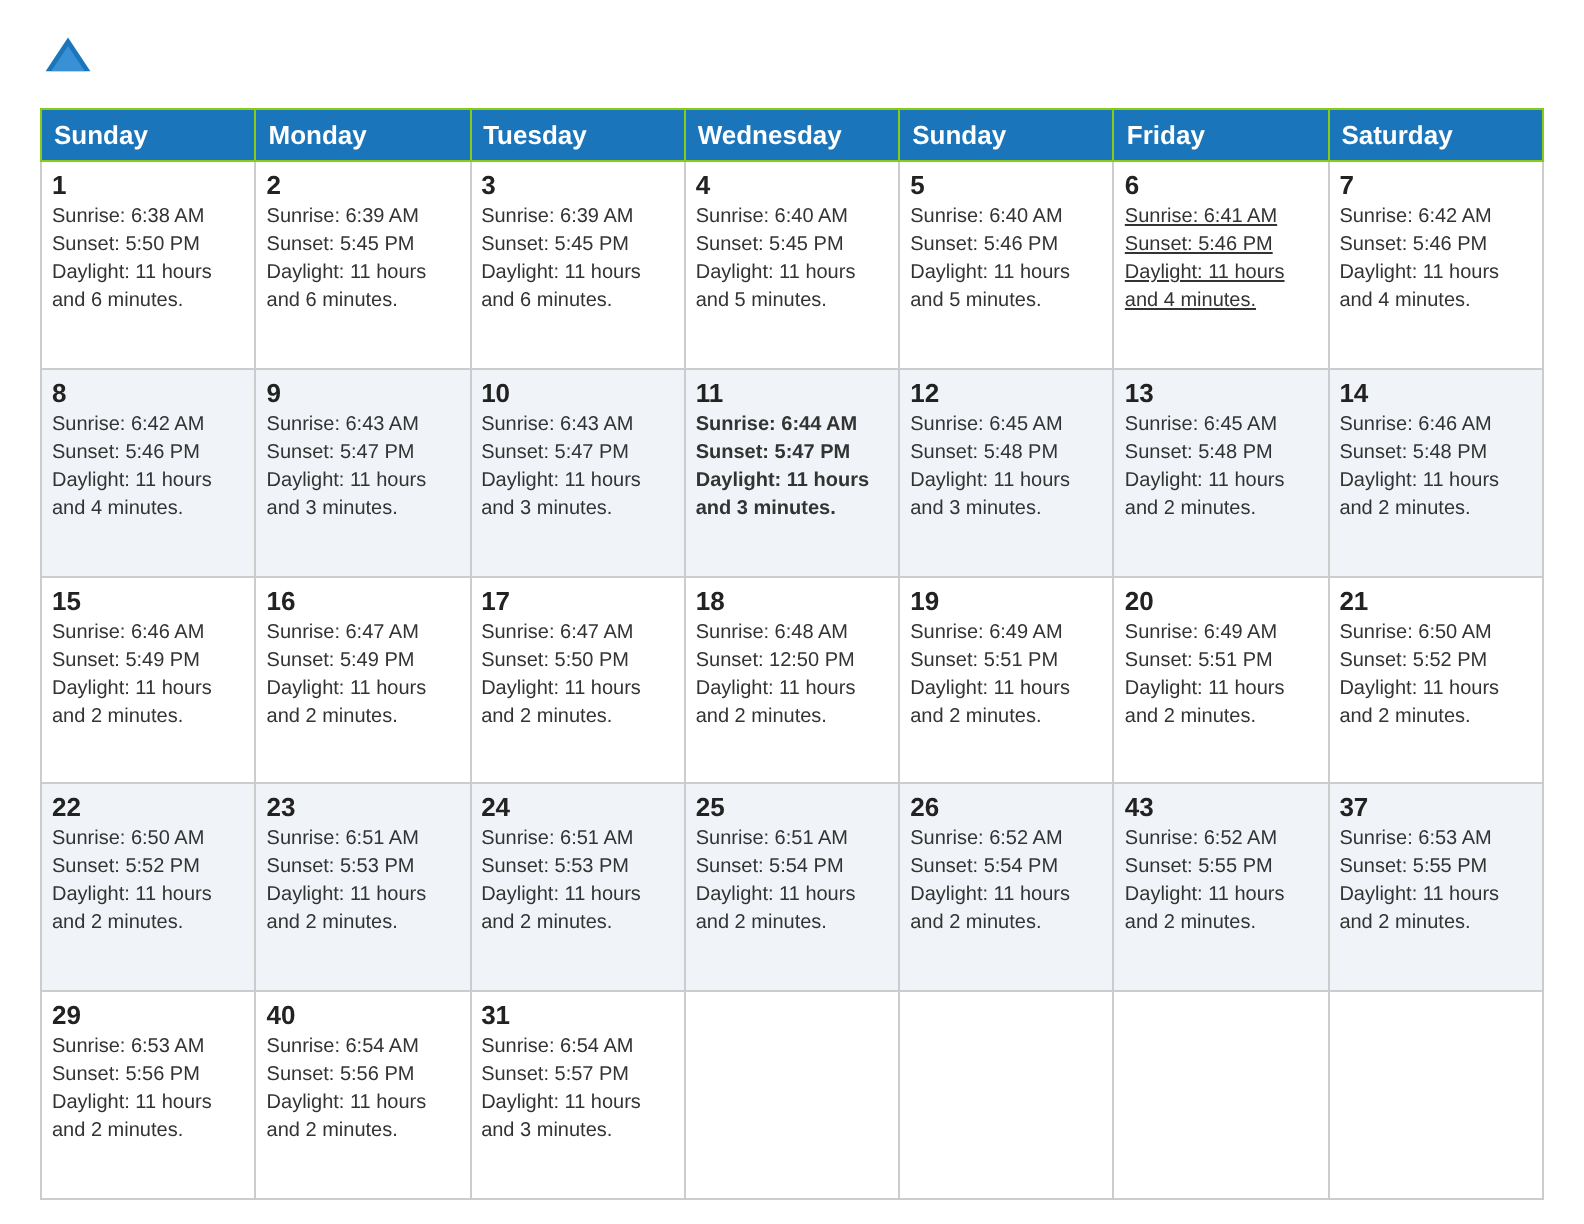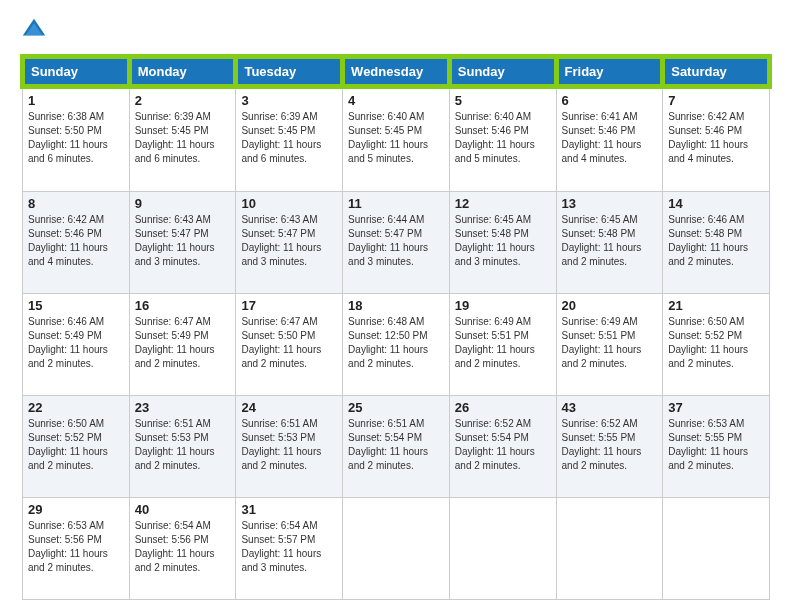--- a/index.html
+++ b/index.html
@@ -59,21 +59,21 @@
       width: 100%;
       font-size: 10.5px;
     }
     .calendar th {
       background: #1a75bb;
       color: #fff;
       text-align: left;
       padding: 5px 6px;
       font-size: 13px;
       font-weight: bold;
-      border: 5px solid #84cc16;
+      border: 1px solid #84cc16;
     }
     .calendar td {
       vertical-align: top;
       border: 1px solid #ccc;
       padding: 4px 5px;
       width: calc(100% / 7);
       height: 82px;
     }
     .calendar tr:nth-child(even) td {
       background: #f0f4f8;
@@ -165,21 +165,21 @@
           </td>
           <td>
             <span class="day-num">5</span>
             <div class="day-detail" style="white-space: pre-line;">Sunrise: 6:40 AM
 Sunset: 5:46 PM
 Daylight: 11 hours
 and 5 minutes.</div>
           </td>
           <td>
             <span class="day-num">6</span>
-            <div class="day-detail" style="white-space: pre-line;">Sunrise: 6:41 AM
+            <div class="day-detail" style="white-space: pre-line; text-decoration: underline;">Sunrise: 6:41 AM
 Sunset: 5:46 PM
 Daylight: 11 hours
 and 4 minutes.</div>
           </td>
           <td>
             <span class="day-num">7</span>
             <div class="day-detail" style="white-space: pre-line;">Sunrise: 6:42 AM
 Sunset: 5:46 PM
 Daylight: 11 hours
 and 4 minutes.</div>
@@ -202,21 +202,21 @@
           </td>
           <td>
             <span class="day-num">10</span>
             <div class="day-detail" style="white-space: pre-line;">Sunrise: 6:43 AM
 Sunset: 5:47 PM
 Daylight: 11 hours
 and 3 minutes.</div>
           </td>
           <td>
             <span class="day-num">11</span>
-            <div class="day-detail" style="white-space: pre-line;">Sunrise: 6:44 AM
+            <div class="day-detail" style="white-space: pre-line; font-weight: bold;">Sunrise: 6:44 AM
 Sunset: 5:47 PM
 Daylight: 11 hours
 and 3 minutes.</div>
           </td>
           <td>
             <span class="day-num">12</span>
             <div class="day-detail" style="white-space: pre-line;">Sunrise: 6:45 AM
 Sunset: 5:48 PM
 Daylight: 11 hours
 and 3 minutes.</div>

